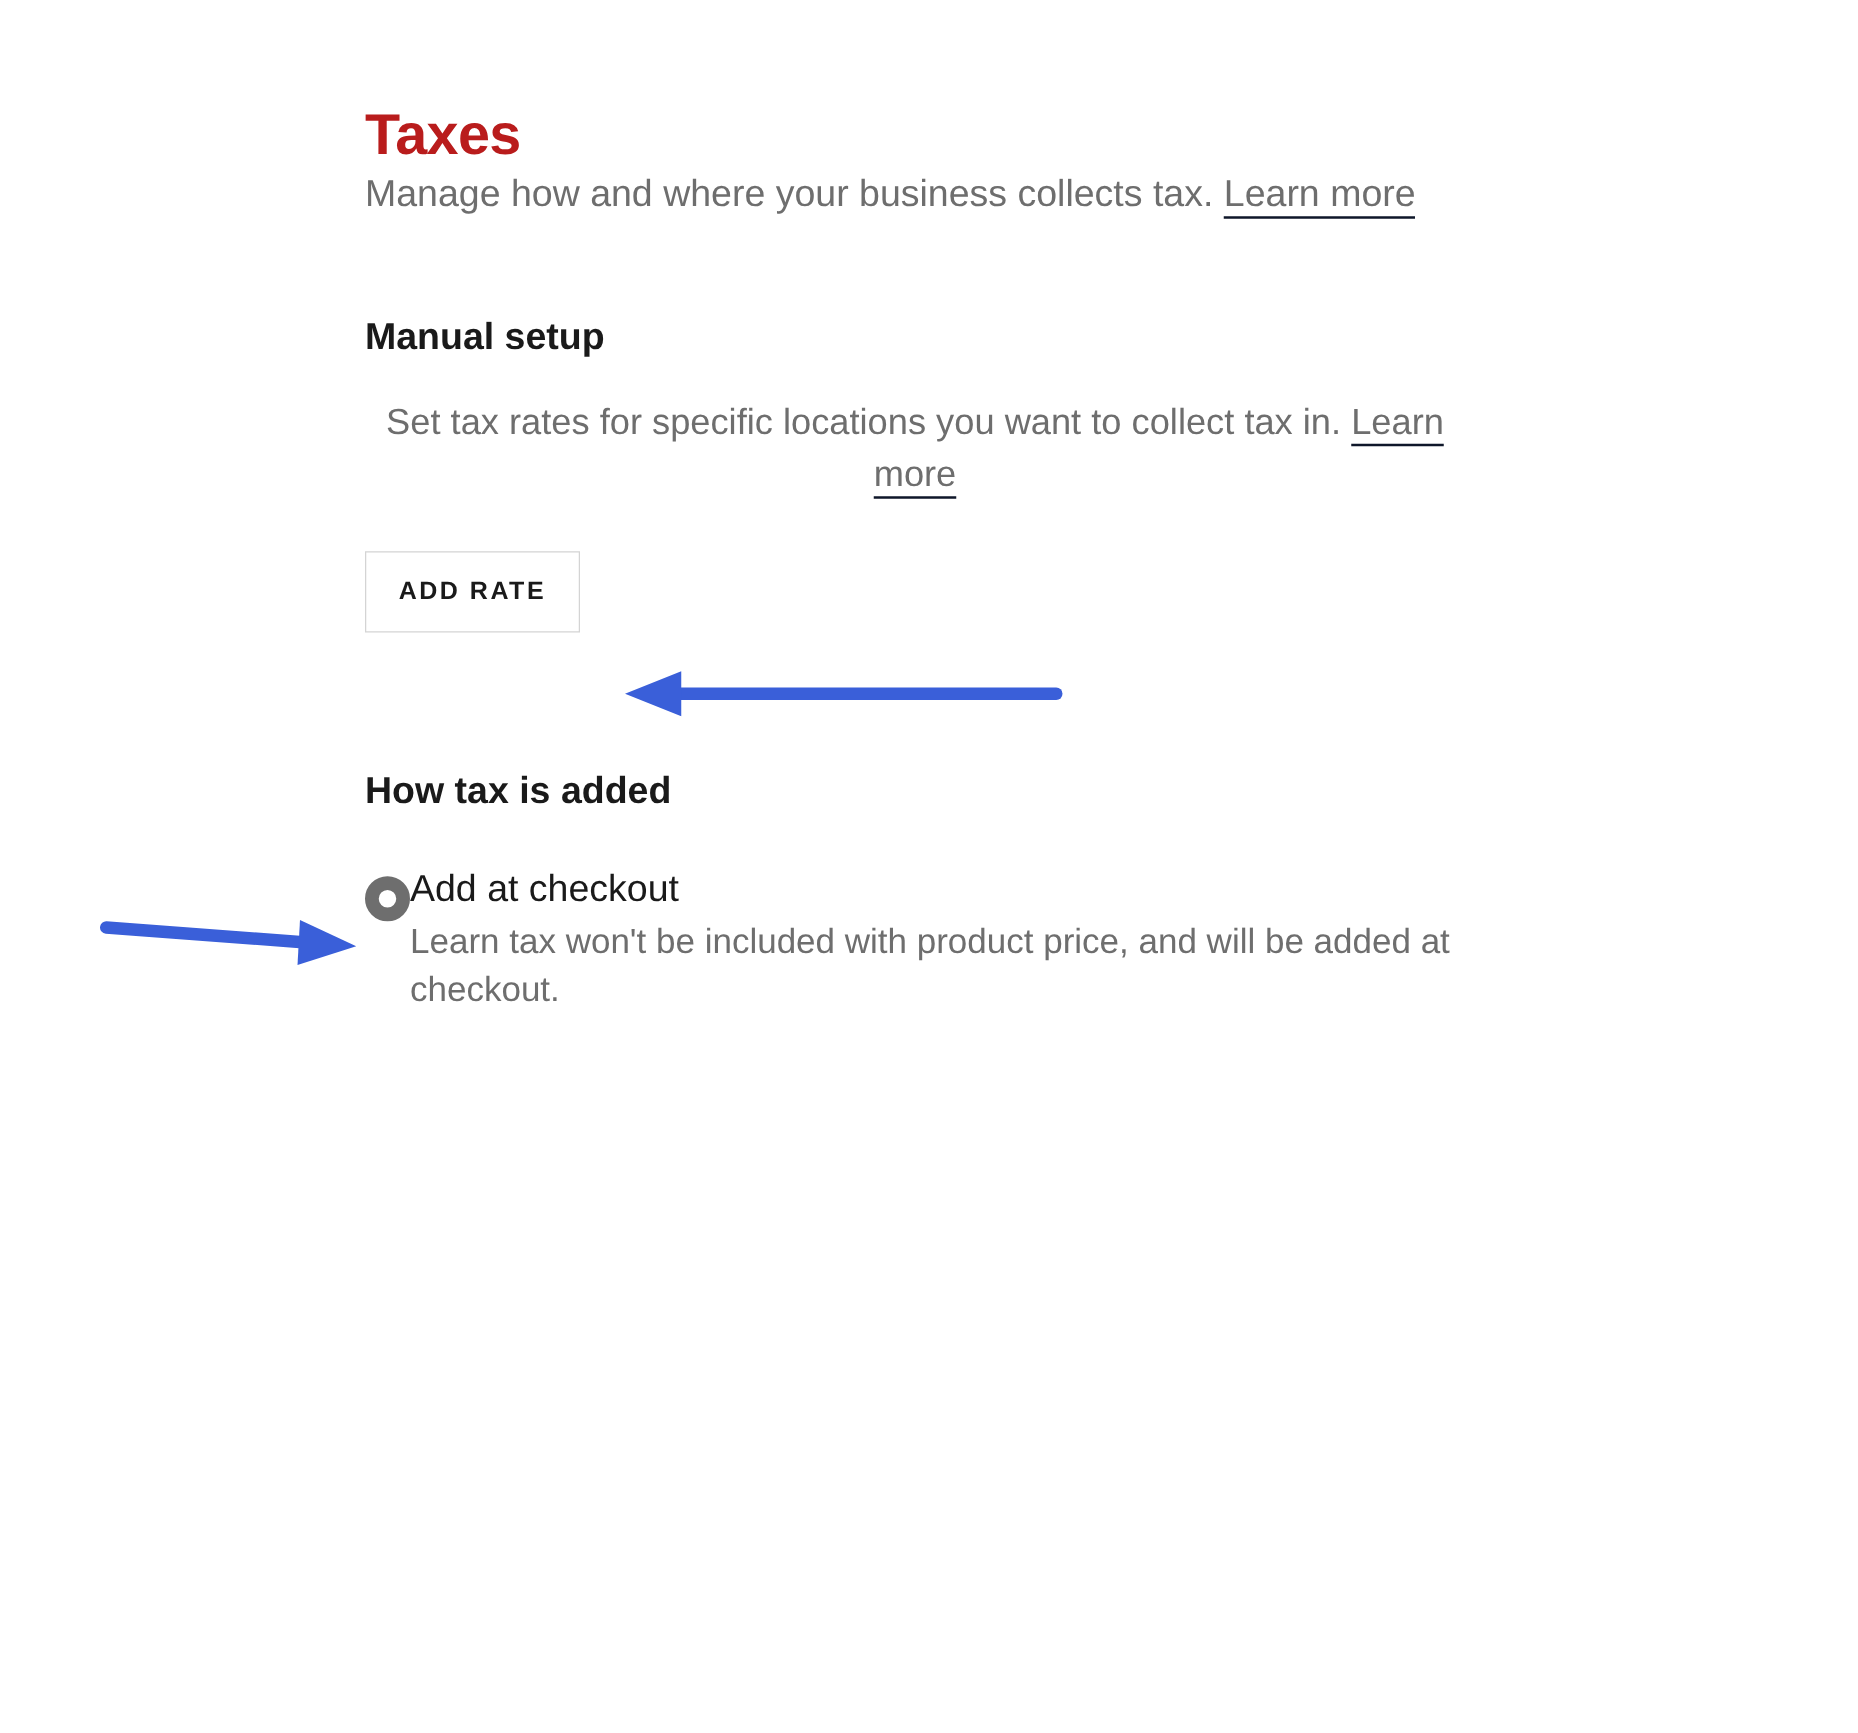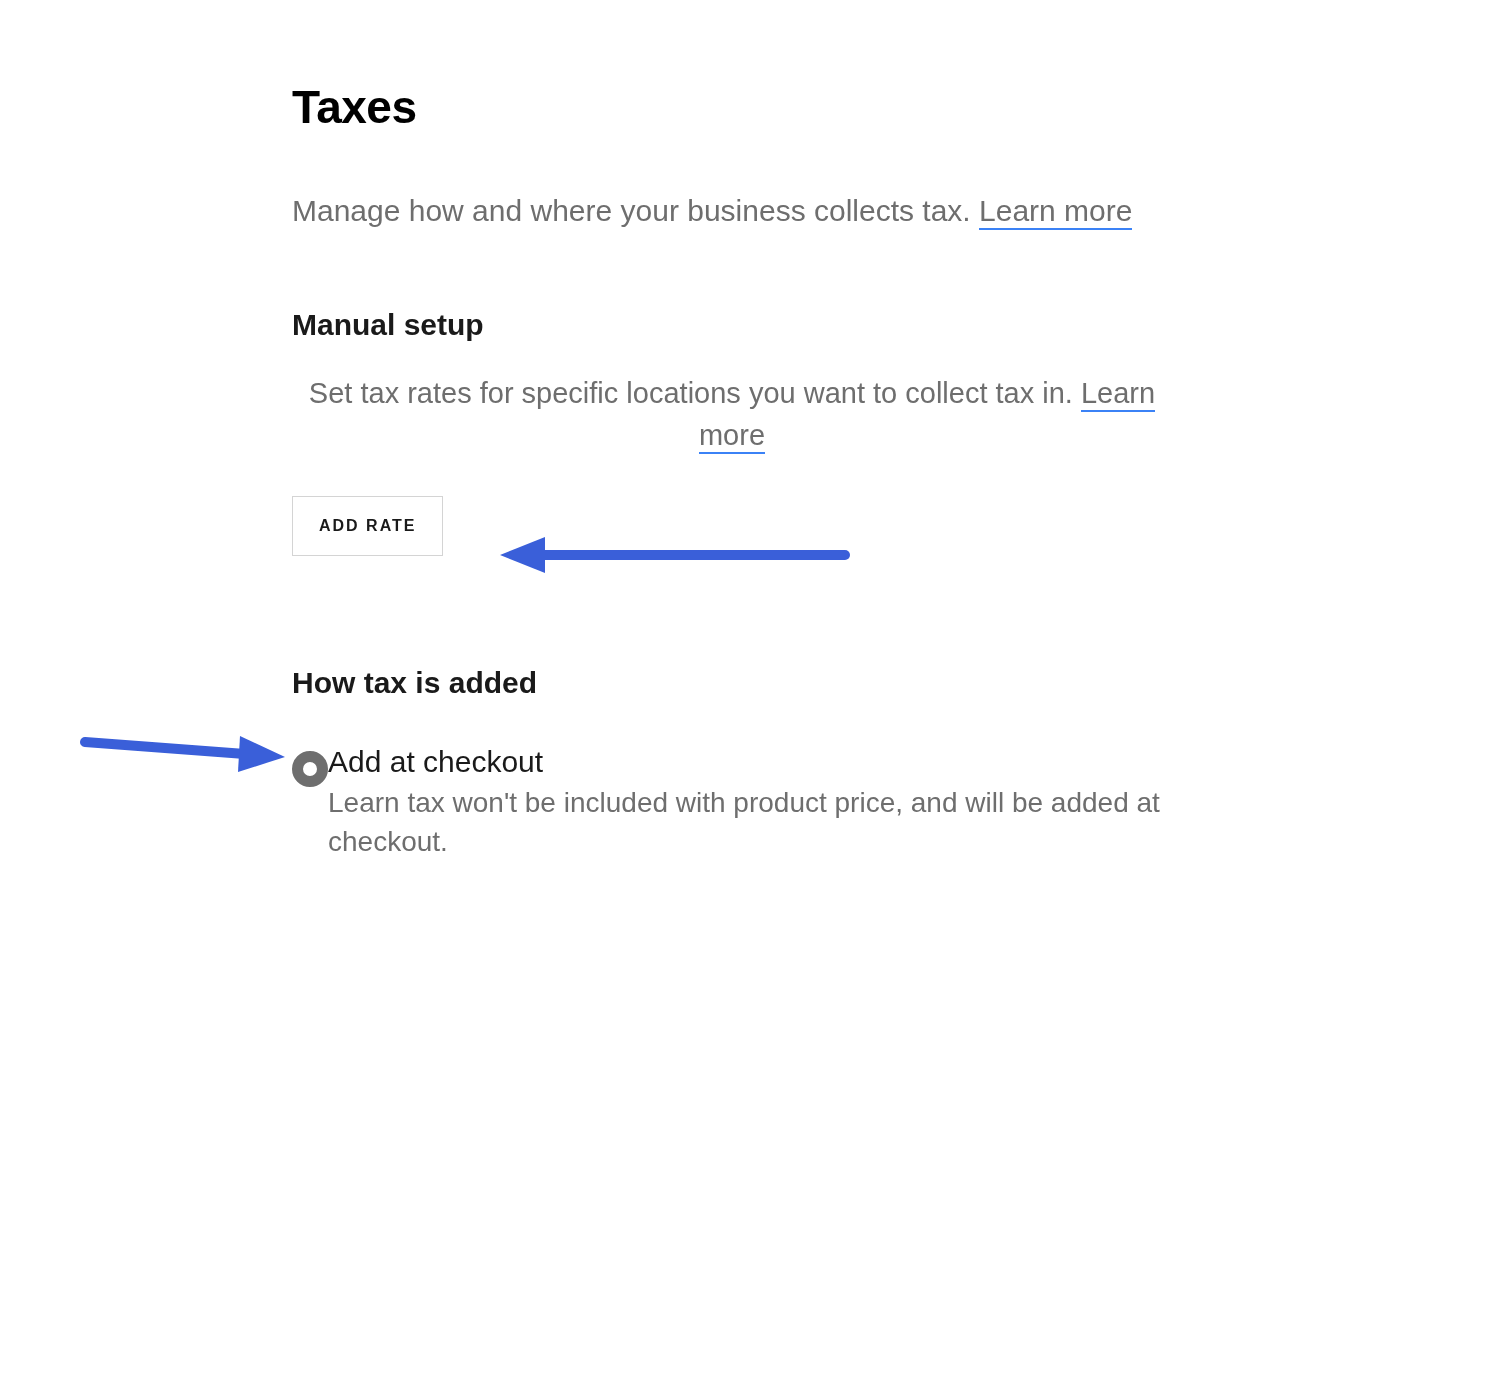--- a/index.html
+++ b/index.html
@@ -12,55 +12,54 @@
     }
     .content {
       position: absolute;
       left: 292px;
       top: 80px;
       width: 880px;
     }
     .page-title {
       font-size: 46px;
       font-weight: 700;
-      color: #000000;
+      color: #b91c1c;
       letter-spacing: -0.5px;
-      margin-bottom: 55px;
     }
     .page-desc {
       font-size: 30px;
       color: #6e6e6e;
       line-height: 1.45;
       margin-bottom: 75px;
     }
     .link {
       color: #6e6e6e;
       text-decoration: none;
-      border-bottom: 2px solid #3b82f6;
+      border-bottom: 2px solid #0f172a;
       padding-bottom: 1px;
     }
     .section-heading {
       font-size: 30px;
       font-weight: 700;
       color: #1a1a1a;
       margin-bottom: 30px;
     }
     .section-desc {
       font-size: 29px;
       color: #6e6e6e;
       line-height: 1.45;
       margin-bottom: 40px;
       text-align: center;
     }
     .btn-outline {
       display: inline-block;
       padding: 20px 26px;
       border: 1.5px solid #d4d4d4;
       background: #ffffff;
-      font-size: 16px;
+      font-size: 20px;
       font-weight: 600;
       letter-spacing: 2px;
       color: #1a1a1a;
       cursor: pointer;
       font-family: inherit;
     }
     .section-block {
       margin-bottom: 110px;
     }
     .radio-group {

